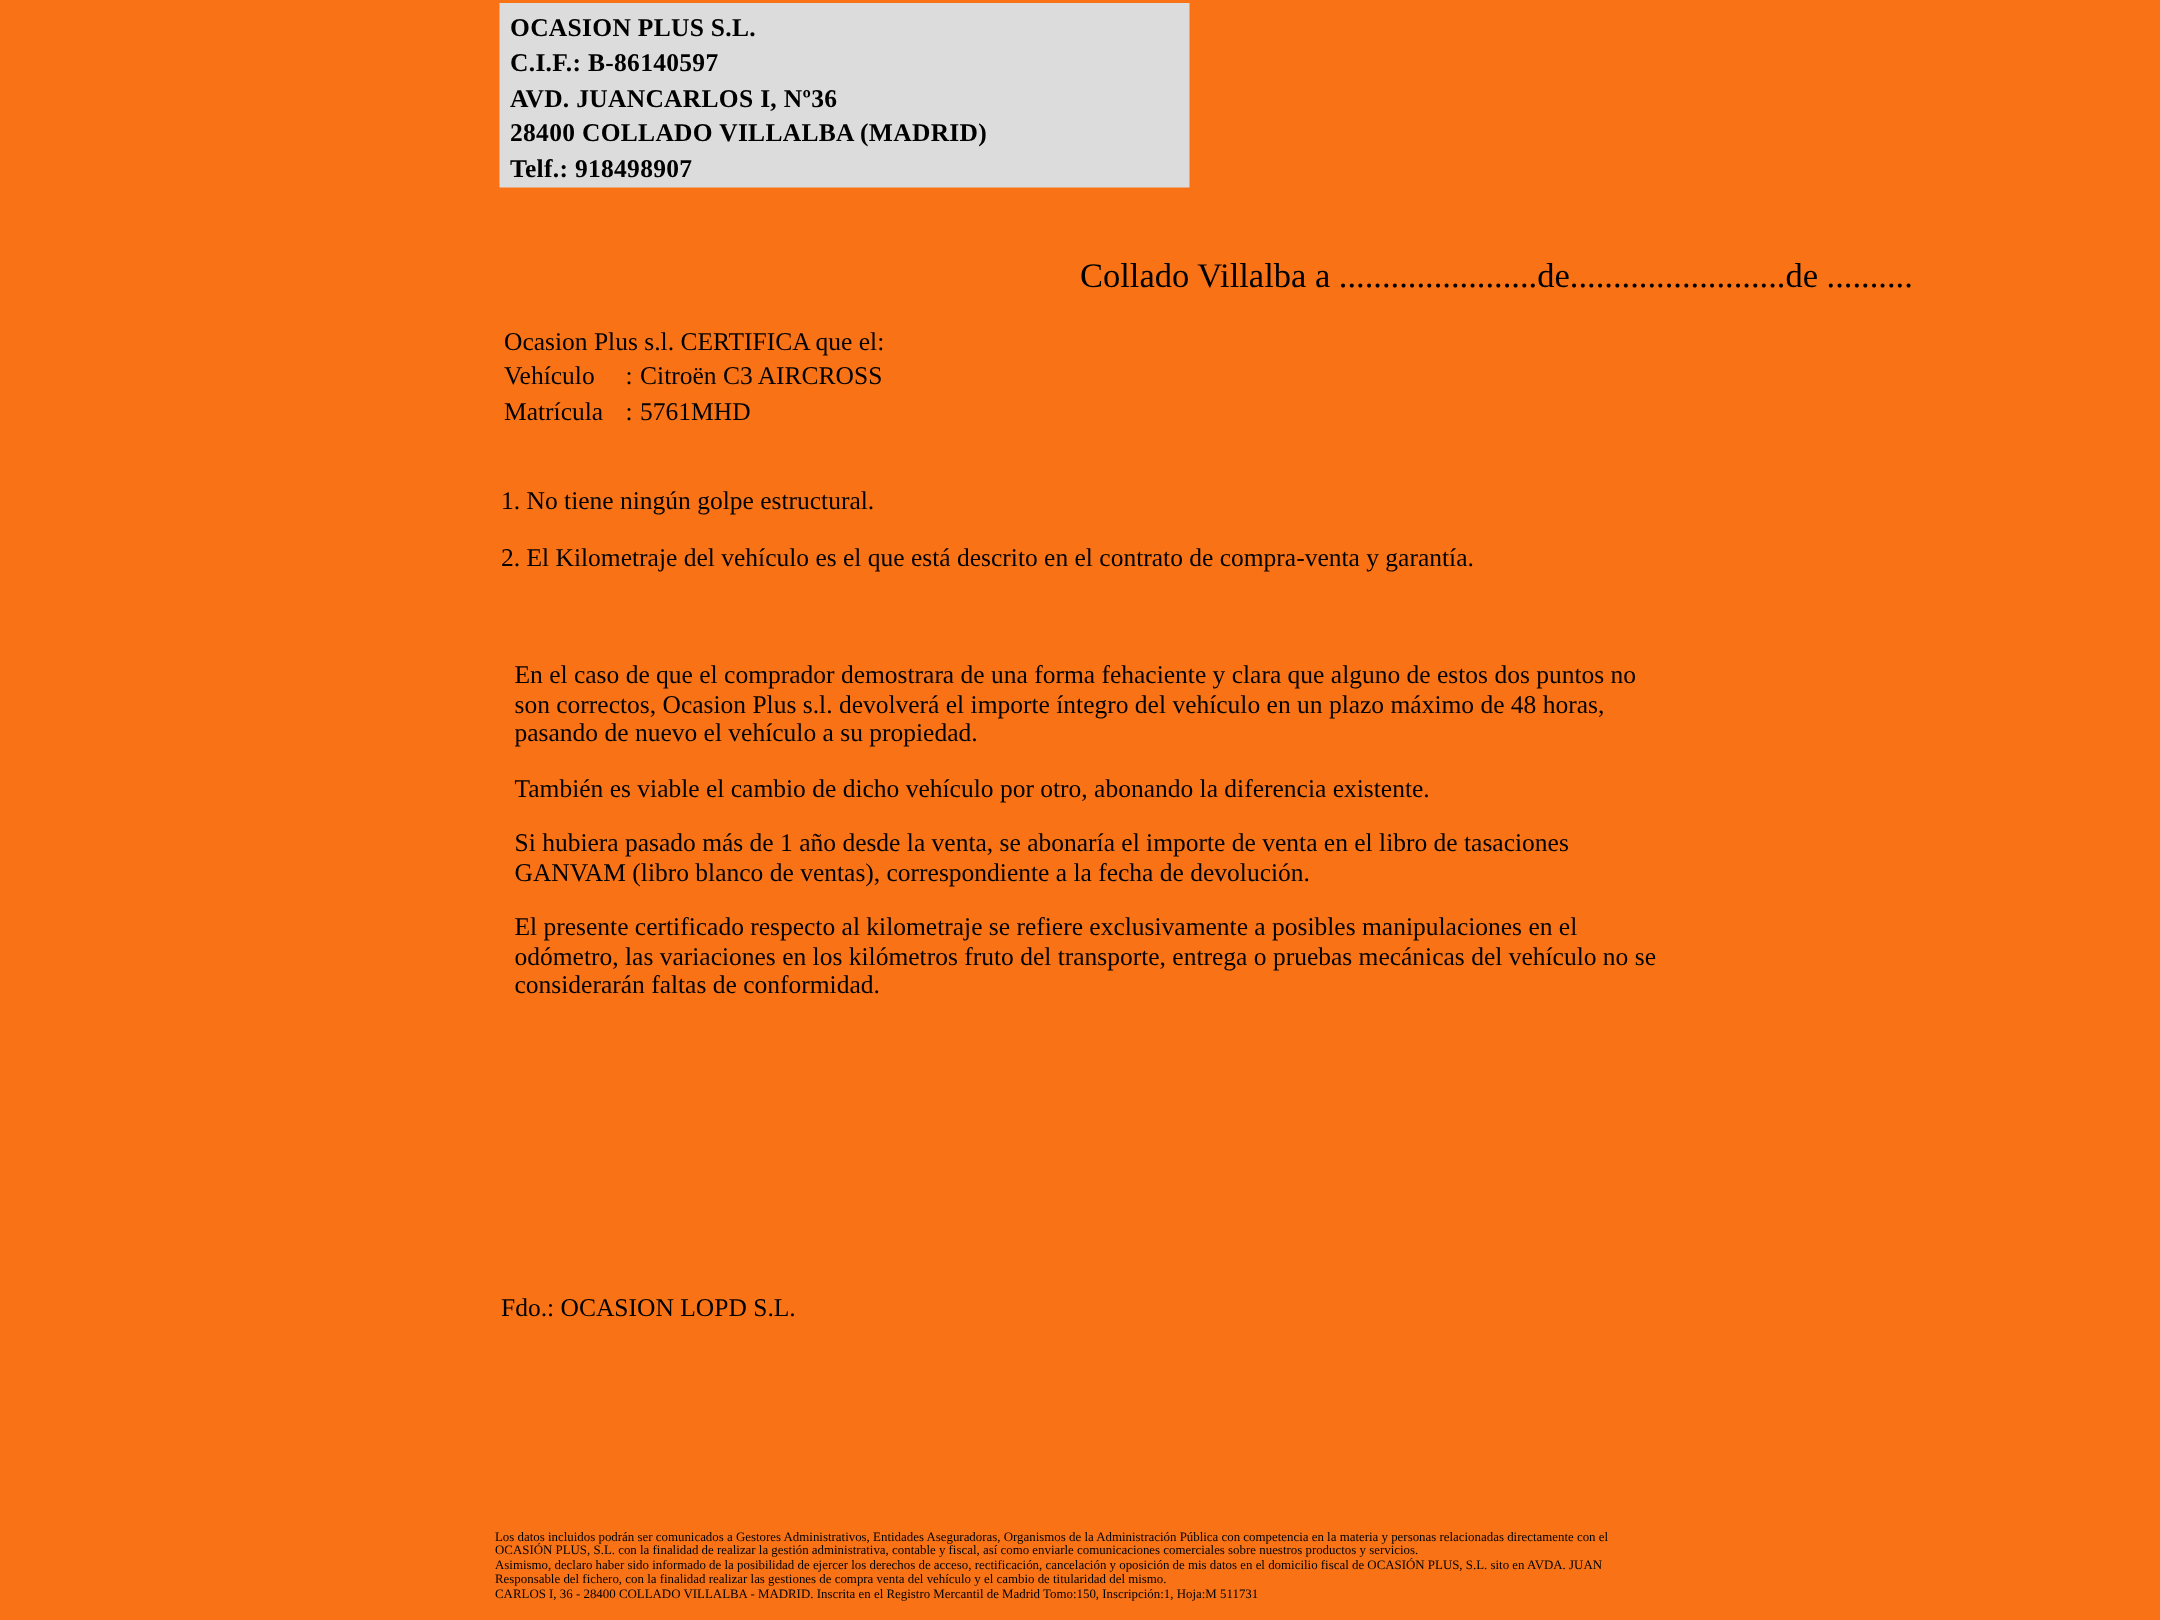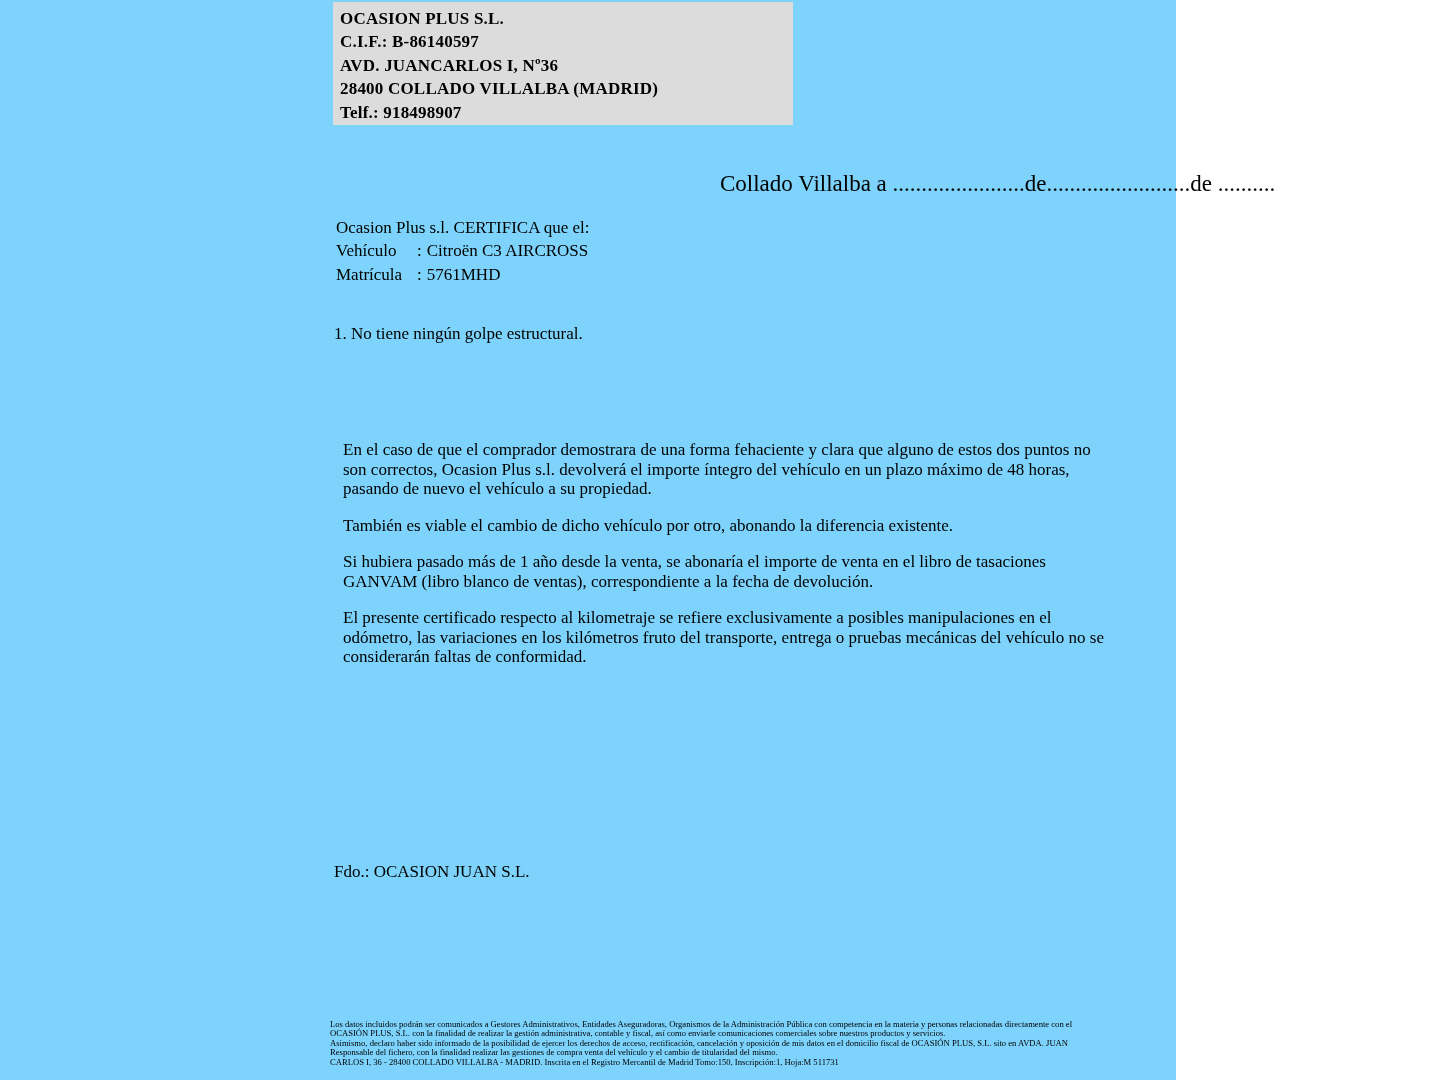--- a/index.html
+++ b/index.html
@@ -3,21 +3,21 @@
 <meta charset="utf-8">
 <style>
   * { margin: 0; padding: 0; box-sizing: border-box; }
   html, body {
     width: 1440px; height: 1080px;
     background: #ffffff;
     color: #000000;
     font-family: "Liberation Serif", "DejaVu Serif", serif;
     overflow: hidden;
   }
-  .page { position: relative; width: 1176px; height: 1080px; background: #7dd3fc; }
+  .page { position: relative; width: 1440px; height: 1080px; background: #f97316; }
   .abs { position: absolute; }
 
   .header-box {
     left: 333px; top: 2px;
     width: 460px; height: 123px;
     background: #dcdcdc;
     padding: 5px 0 0 7px;
   }
   .header-box .hline {
     font-weight: bold;
@@ -70,30 +70,31 @@
     <div class="cert-row">
       <span class="label-cell"><span class="underlined">Vehículo</span></span><span class="colon-gap">:</span><span>Citroën C3 AIRCROSS</span>
     </div>
     <div class="cert-row">
       <span class="label-cell"><span class="underlined">Matrícula</span></span><span class="colon-gap">:</span><span>5761MHD</span>
     </div>
   </div>
 
   <div class="abs items-block">
     <div class="item">1. No tiene ningún golpe estructural.</div>
+    <div class="item">2. El Kilometraje del vehículo es el que está descrito en el contrato de compra-venta y garantía.</div>
   </div>
 
   <div class="abs paras-block">
     <p>En el caso de que el comprador demostrara de una forma fehaciente y clara que alguno de estos dos puntos no son correctos, Ocasion Plus s.l. devolverá el importe íntegro del vehículo en un plazo máximo de 48 horas, pasando de nuevo el vehículo a su propiedad.</p>
     <p>También es viable el cambio de dicho vehículo por otro, abonando la diferencia existente.</p>
     <p>Si hubiera pasado más de 1 año desde la venta, se abonaría el importe de venta en el libro de tasaciones GANVAM (libro blanco de ventas), correspondiente a la fecha de devolución.</p>
     <p>El presente certificado respecto al kilometraje se refiere exclusivamente a posibles manipulaciones en el odómetro, las variaciones en los kilómetros fruto del transporte, entrega o pruebas mecánicas del vehículo no se considerarán faltas de conformidad.</p>
   </div>
 
-  <div class="abs signature-line">Fdo.: OCASION JUAN S.L.</div>
+  <div class="abs signature-line">Fdo.: OCASION LOPD S.L.</div>
 
   <div class="abs legal-block">
     <div class="lline">Los datos incluidos podrán ser comunicados a Gestores Administrativos, Entidades Aseguradoras, Organismos de la Administración Pública con competencia en la materia y personas relacionadas directamente con el</div>
     <div class="lline">OCASIÓN PLUS, S.L. con la finalidad de realizar la gestión administrativa, contable y fiscal, así como enviarle comunicaciones comerciales sobre nuestros productos y servicios.</div>
     <div class="lline">Asimismo, declaro haber sido informado de la posibilidad de ejercer los derechos de acceso, rectificación, cancelación y oposición de mis datos en el domicilio fiscal de OCASIÓN PLUS, S.L. sito en AVDA. JUAN</div>
     <div class="lline">Responsable del fichero, con la finalidad realizar las gestiones de compra venta del vehículo y el cambio de titularidad del mismo.</div>
     <div class="lline">CARLOS I, 36 - 28400 COLLADO VILLALBA - MADRID. Inscrita en el Registro Mercantil de Madrid Tomo:150, Inscripción:1, Hoja:M 511731</div>
   </div>
 
 </div>

